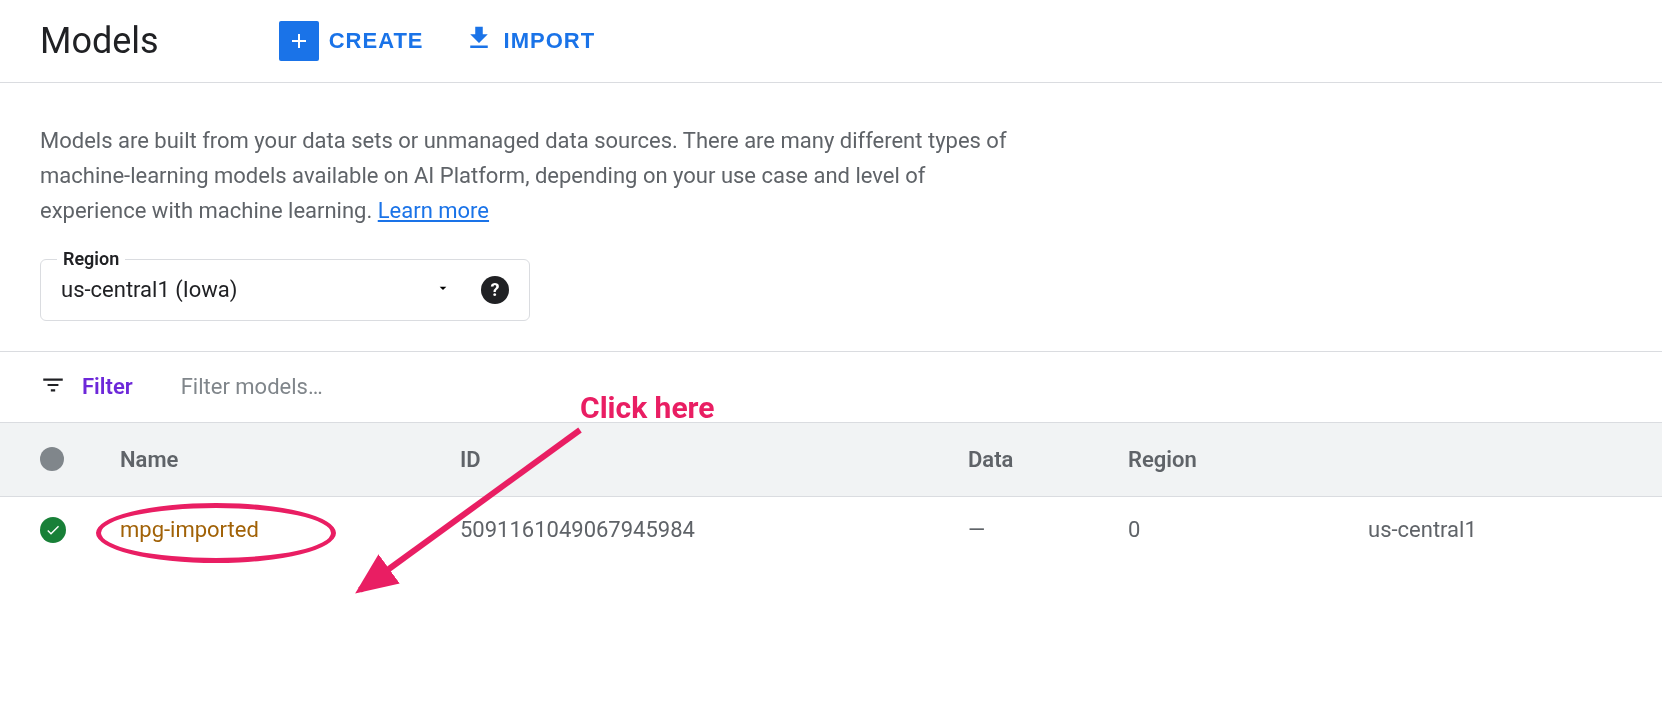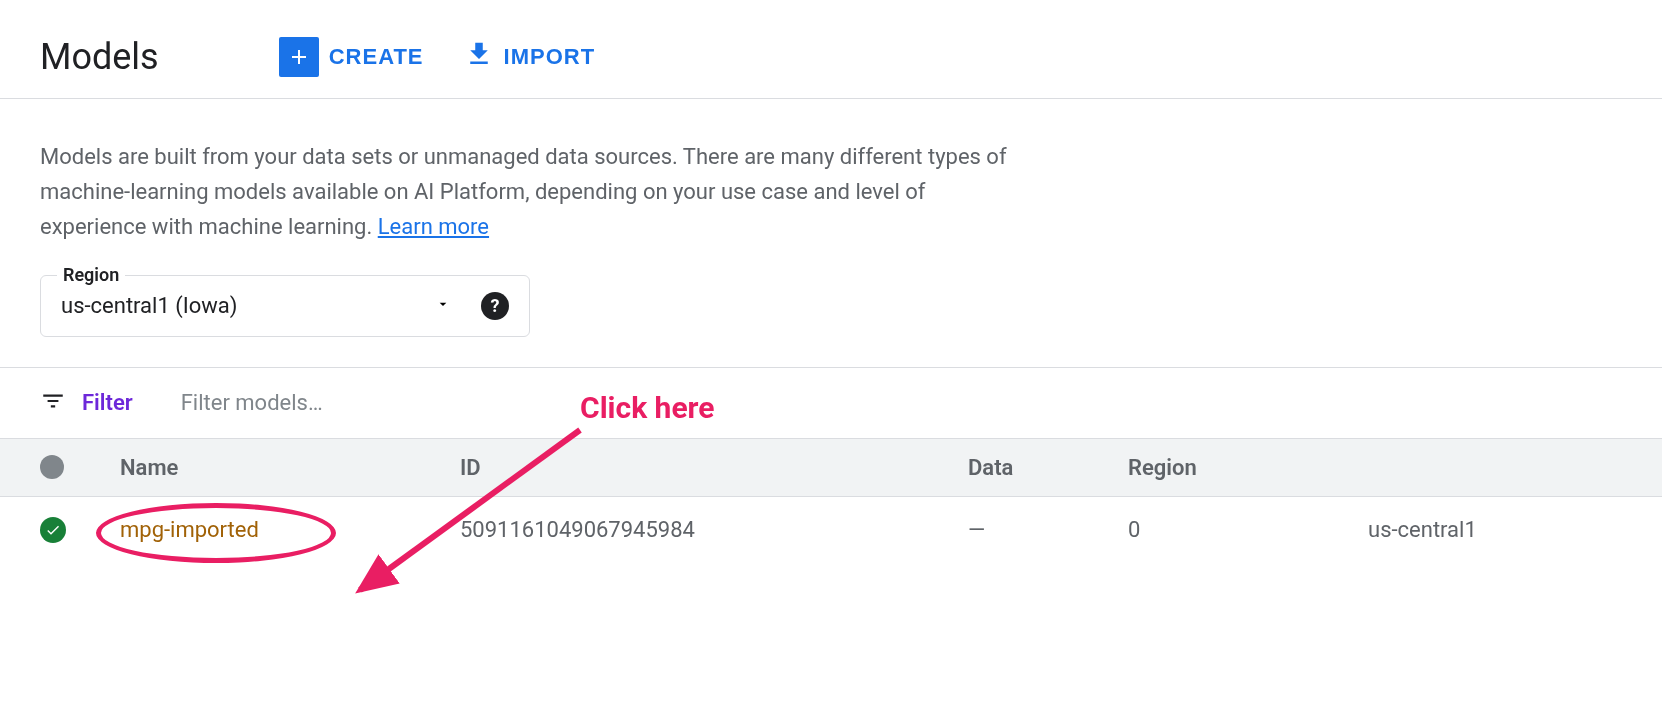--- a/index.html
+++ b/index.html
@@ -8,21 +8,20 @@
       background: #fff;
       color: #202124;
       width: 1662px;
     }
     .header {
       display: flex;
       align-items: center;
       padding: 20px 40px;
       border-bottom: 1px solid #dadce0;
       gap: 40px;
-      margin-top: 16px;
     }
     .page-title {
       font-size: 36px;
       font-weight: 400;
       color: #202124;
       margin-right: 80px;
     }
     .action-btn {
       display: flex;
       align-items: center;
@@ -118,21 +117,21 @@
       color: #80868b;
       margin-left: 32px;
     }
     .table {
       width: 100%;
     }
     .table-header {
       display: flex;
       align-items: center;
       background: #f1f3f4;
-      padding: 16px 40px;
+      padding: 24px 40px;
       border-top: 1px solid #dadce0;
       border-bottom: 1px solid #dadce0;
     }
     .table-row {
       display: flex;
       align-items: center;
       padding: 20px 40px;
     }
     .col-status { width: 80px; }
     .col-name { width: 340px; font-size: 22px; }

